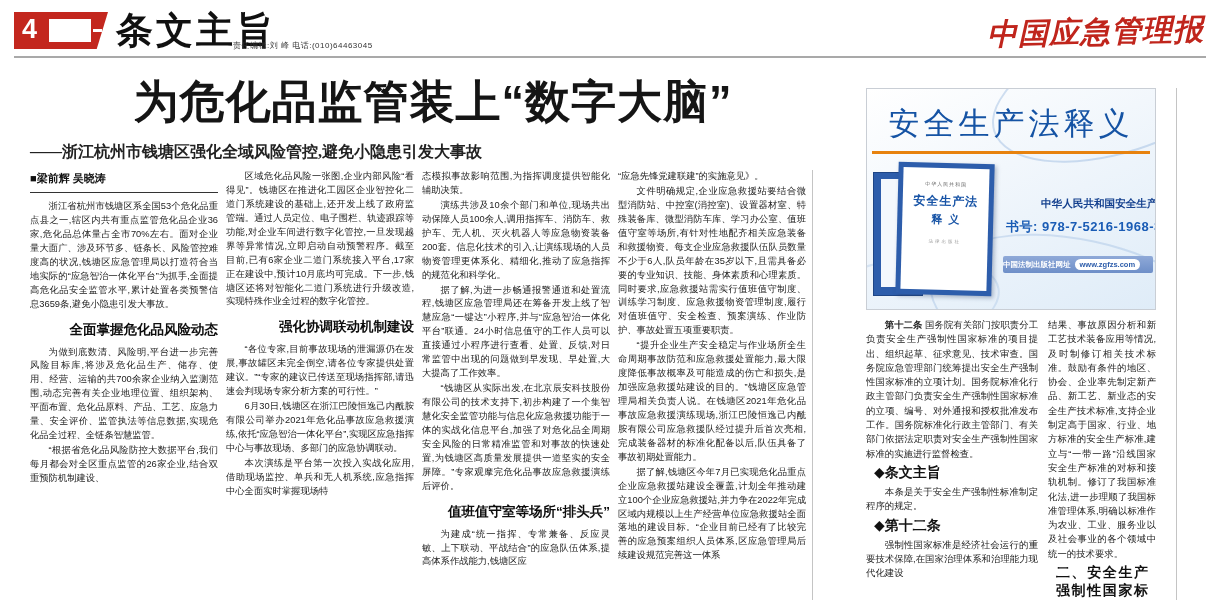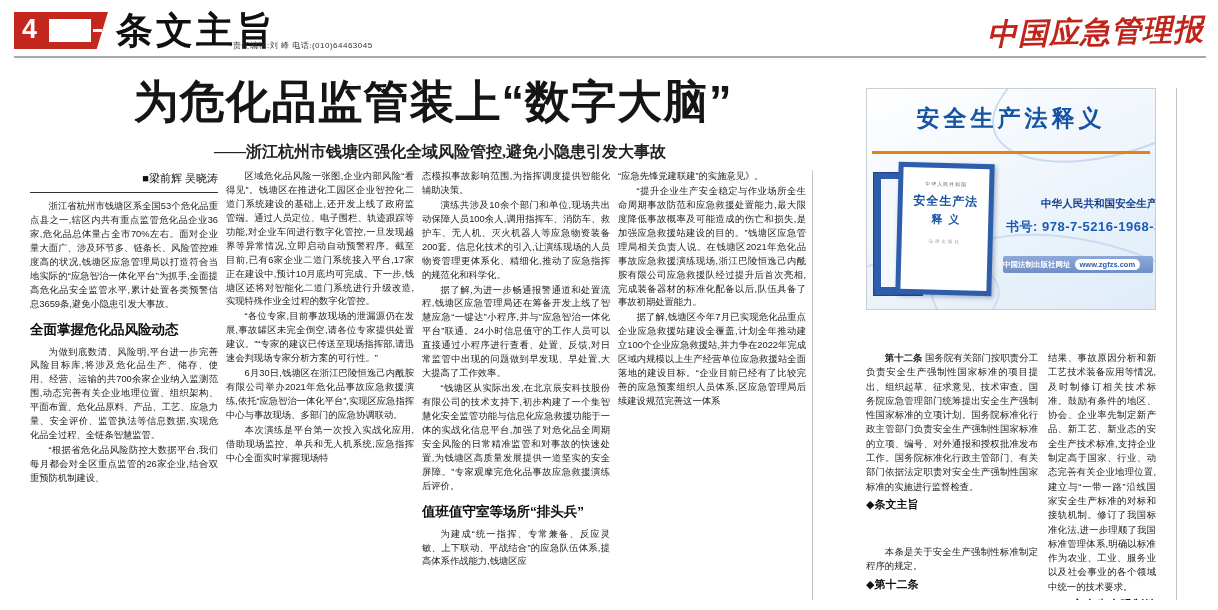--- a/index.html
+++ b/index.html
@@ -15,50 +15,50 @@
   .section-title{position:absolute;left:116px;top:6px;font-size:37px;font-weight:900;color:#101010;letter-spacing:3px;}
   .editor-info{position:absolute;left:233px;top:40px;font-size:8px;color:#333;letter-spacing:.5px;}
   .masthead{position:absolute;right:14px;top:12px;font-size:30px;font-weight:bold;color:#c0251c;
             font-style:italic;font-family:"Liberation Serif","DejaVu Serif",serif;
             transform:rotate(-1.5deg);letter-spacing:1px;}
   .header-rule{position:absolute;left:14px;top:56px;width:1192px;height:2px;background:#a9a9a9;}
 
   
   .headline{position:absolute;left:30px;top:72px;width:806px;text-align:center;
             font-size:45px;font-weight:900;color:#151515;letter-spacing:1px;}
-  .subhead{position:absolute;left:37px;top:142px;width:806px;text-align:center;
+  .subhead{position:absolute;left:30px;top:142px;width:806px;
            font-size:16px;font-weight:bold;color:#222;
            font-family:"Liberation Serif","DejaVu Serif",serif;}
 
   
   .article{position:absolute;left:30px;top:170px;width:776px;height:430px;}
   .col{position:absolute;top:0;height:430px;overflow:hidden;text-align:justify;}
   .col-1{left:0;width:188px}.col-2{left:196px;width:188px}
   .col-3{left:392px;width:188px}.col-4{left:588px;width:188px}
-  .byline{font-weight:normal;font-size:11px;color:#111;padding:1px 0 6px;
-          border-bottom:1.5px solid #333;margin-bottom:7px;text-align:right;}
+  .byline{font-weight:bold;font-size:11px;color:#111;padding:1px 0 6px;
+          border-bottom:1.5px solid #333;margin-bottom:7px;text-align:left;}
   .blk-p,.blk-pc{font-size:9.3px;line-height:1.5;color:#222;margin:0 0 1px;text-indent:2em;}
   .blk-pc{text-indent:0;}
-  .blk-h{font-size:13.5px;font-weight:900;text-align:left;margin:9px 0 7px;color:#0d0d0d;text-indent:0;}
-  .blk-lh{font-size:11px;font-weight:900;color:#111;margin:3px 0;text-indent:0;}
+  .blk-h{font-size:13.5px;font-weight:900;text-align:right;margin:9px 0 7px;color:#0d0d0d;text-indent:0;}
+  .blk-lh{font-size:14px;font-weight:900;color:#111;margin:3px 8px;text-indent:0;}
   .lead{font-weight:900;}
 
   
   .vdiv1{position:absolute;left:812px;top:170px;width:1px;height:430px;background:#c4c4c4;}
   .vdiv2{position:absolute;left:1176px;top:88px;width:1px;height:512px;background:#c4c4c4;}
 
   
   .ad{position:absolute;left:866px;top:88px;width:290px;height:222px;border:1px solid #c9ced5;
       background:linear-gradient(155deg,#ffffff 0%,#f2f7fc 40%,#dfecf8 100%);overflow:hidden;box-sizing:border-box;}
   .wave{position:absolute;border:2px solid rgba(125,165,215,.35);border-radius:50%;}
   .w1{width:260px;height:120px;left:120px;top:-60px;transform:rotate(-18deg);}
   .w2{width:300px;height:140px;left:60px;top:150px;transform:rotate(12deg);border-color:rgba(125,165,215,.28);}
   .w3{width:200px;height:90px;left:-70px;top:170px;transform:rotate(-10deg);border-color:rgba(125,165,215,.22);}
   .ad-title{position:absolute;left:0;top:14px;width:100%;text-align:center;
-            font-size:23px;font-weight:700;color:#1553a4;letter-spacing:4px;}
+            font-size:31px;font-weight:400;color:#1553a4;letter-spacing:4px;}
   .ad-rule{position:absolute;left:5px;top:62px;width:278px;height:3px;background:#e7820e;}
   .book{position:absolute;left:6px;top:74px;width:130px;height:136px;}
   .book-case{position:absolute;left:0;top:9px;width:50px;height:124px;background:#2d5dab;
              border:1px solid #1e4586;box-sizing:border-box;}
   .book-case::after{content:"";position:absolute;left:7px;top:6px;width:28px;height:108px;background:#f4f8fd;}
   .book-front{position:absolute;left:24px;top:0;width:96px;height:132px;background:#2d5dab;
               padding:5px;box-sizing:border-box;transform:rotate(1.5deg);
               box-shadow:2px 2px 4px rgba(40,60,100,.35);}
   .book-face{width:100%;height:100%;background:#fff;display:flex;flex-direction:column;
              align-items:center;padding-top:13px;box-sizing:border-box;}
@@ -73,21 +73,21 @@
   .ad-bar{position:absolute;left:136px;top:167px;width:150px;height:17px;
           background:linear-gradient(#8fa9d8,#6e8fc8);border-radius:2px;display:flex;
           align-items:center;gap:4px;padding:0 0;box-sizing:border-box;}
   .ad-bar-label{color:#fff;font-size:7.5px;font-weight:bold;white-space:nowrap;}
   .ad-bar-pill{background:#fff;border-radius:8px;color:#2d5dab;font-size:7.5px;
                font-weight:bold;padding:1px 5px;white-space:nowrap;}
 
   
   .law-a{position:absolute;left:866px;top:318px;width:172px;height:282px;overflow:hidden;text-align:justify;}
   .law-b{position:absolute;left:1048px;top:318px;width:108px;height:282px;overflow:hidden;text-align:justify;}
-  .law-a .blk-p,.law-a .blk-pc,.law-b .blk-p,.law-b .blk-pc{font-size:9.4px;line-height:1.52;margin-top:33px;}
+  .law-a .blk-p,.law-a .blk-pc,.law-b .blk-p,.law-b .blk-pc{font-size:9.4px;line-height:1.52;}
 </style>
 </head>
 <body>
 
 <div class="page">
 
   <div class="badge">
     <div class="badge-num">4</div>
     <div class="badge-rect"></div>
     <div class="badge-dash"></div>
@@ -105,34 +105,36 @@
       <div class="byline">■梁前辉 吴晓涛</div>
       <div>
           <div class="blk-p">浙江省杭州市钱塘区系全国53个危化品重点县之一,辖区内共有重点监管危化品企业36家,危化品总体量占全市70%左右。面对企业量大面广、涉及环节多、链条长、风险管控难度高的状况,钱塘区应急管理局以打造符合当地实际的“应急智治一体化平台”为抓手,全面提高危化品安全监管水平,累计处置各类预警信息3659条,避免小隐患引发大事故。</div>
           <div class="blk-h">全面掌握危化品风险动态</div>
           <div class="blk-p">为做到底数清、风险明,平台进一步完善风险目标库,将涉及危化品生产、储存、使用、经营、运输的共700余家企业纳入监测范围,动态完善有关企业地理位置、组织架构、平面布置、危化品原料、产品、工艺、应急力量、安全评价、监管执法等信息数据,实现危化品全过程、全链条智慧监管。</div>
           <div class="blk-p">“根据省危化品风险防控大数据平台,我们每月都会对全区重点监管的26家企业,结合双重预防机制建设、</div>
         </div>
     </div>
     <div class="col col-2">
         <div class="blk-p">区域危化品风险一张图,企业内部风险“看得见”。钱塘区在推进化工园区企业智控化二道门系统建设的基础上,还开发上线了政府监管端。通过人员定位、电子围栏、轨迹跟踪等功能,对企业车间进行数字化管控,一旦发现越界等异常情况,立即启动自动预警程序。截至目前,已有6家企业二道门系统接入平台,17家正在建设中,预计10月底均可完成。下一步,钱塘区还将对智能化二道门系统进行升级改造,实现特殊作业全过程的数字化管控。</div>
+        <div class="blk-h">强化协调联动机制建设</div>
         <div class="blk-p">“各位专家,目前事故现场的泄漏源仍在发展,事故罐区未完全倒空,请各位专家提供处置建议。”“专家的建议已传送至现场指挥部,请迅速会判现场专家分析方案的可行性。”</div>
         <div class="blk-p">6月30日,钱塘区在浙江巴陵恒逸己内酰胺有限公司举办2021年危化品事故应急救援演练,依托“应急智治一体化平台”,实现区应急指挥中心与事故现场、多部门的应急协调联动。</div>
         <div class="blk-p">本次演练是平台第一次投入实战化应用,借助现场监控、单兵和无人机系统,应急指挥中心全面实时掌握现场特</div>
       </div>
     <div class="col col-3">
         <div class="blk-pc">态模拟事故影响范围,为指挥调度提供智能化辅助决策。</div>
         <div class="blk-p">演练共涉及10余个部门和单位,现场共出动保障人员100余人,调用指挥车、消防车、救护车、无人机、灭火机器人等应急物资装备200套。信息化技术的引入,让演练现场的人员物资管理更体系化、精细化,推动了应急指挥的规范化和科学化。</div>
         <div class="blk-p">据了解,为进一步畅通报警通道和处置流程,钱塘区应急管理局还在筹备开发上线了智慧应急“一键达”小程序,并与“应急智治一体化平台”联通。24小时信息值守的工作人员可以直接通过小程序进行查看、处置、反馈,对日常监管中出现的问题做到早发现、早处置,大大提高了工作效率。</div>
         <div class="blk-p">“钱塘区从实际出发,在北京辰安科技股份有限公司的技术支持下,初步构建了一个集智慧化安全监管功能与信息化应急救援功能于一体的实战化信息平台,加强了对危化品全周期安全风险的日常精准监管和对事故的快速处置,为钱塘区高质量发展提供一道坚实的安全屏障。”专家观摩完危化品事故应急救援演练后评价。</div>
         <div class="blk-h">值班值守室等场所“排头兵”</div>
         <div class="blk-p">为建成“统一指挥、专常兼备、反应灵敏、上下联动、平战结合”的应急队伍体系,提高体系作战能力,钱塘区应</div>
       </div>
     <div class="col col-4">
         <div class="blk-pc">“应急先锋党建联建”的实施意见》。</div>
+        <div class="blk-p">文件明确规定,企业应急救援站要结合微型消防站、中控室(消控室)、设置器材室、特殊装备库、微型消防车库、学习办公室、值班值守室等场所,有针对性地配齐相关应急装备和救援物资。每支企业应急救援队伍队员数量不少于6人,队员年龄在35岁以下,且需具备必要的专业知识、技能、身体素质和心理素质。同时要求,应急救援站需实行值班值守制度、训练学习制度、应急救援物资管理制度,履行对值班值守、安全检查、预案演练、作业防护、事故处置五项重要职责。</div>
         <div class="blk-p">“提升企业生产安全稳定与作业场所全生命周期事故防范和应急救援处置能力,最大限度降低事故概率及可能造成的伤亡和损失,是加强应急救援站建设的目的。”钱塘区应急管理局相关负责人说。在钱塘区2021年危化品事故应急救援演练现场,浙江巴陵恒逸己内酰胺有限公司应急救援队经过提升后首次亮相,完成装备器材的标准化配备以后,队伍具备了事故初期处置能力。</div>
         <div class="blk-p">据了解,钱塘区今年7月已实现危化品重点企业应急救援站建设全覆盖,计划全年推动建立100个企业应急救援站,并力争在2022年完成区域内规模以上生产经营单位应急救援站全面落地的建设目标。“企业目前已经有了比较完善的应急预案组织人员体系,区应急管理局后续建设规范完善这一体系</div>
       </div>
   </div>
 
   <div class="vdiv1"></div>
   <div class="vdiv2"></div>
 
   <div class="ad">
     <div class="wave w1"></div>
@@ -160,18 +162,18 @@
   </div>
 
   <div class="law-a">
       <div class="blk-p"><span class="lead">第十二条</span> 国务院有关部门按职责分工负责安全生产强制性国家标准的项目提出、组织起草、征求意见、技术审查。国务院应急管理部门统筹提出安全生产强制性国家标准的立项计划。国务院标准化行政主管部门负责安全生产强制性国家标准的立项、编号、对外通报和授权批准发布工作。国务院标准化行政主管部门、有关部门依据法定职责对安全生产强制性国家标准的实施进行监督检查。</div>
       <div class="blk-lh">◆条文主旨</div>
       <div class="blk-p">本条是关于安全生产强制性标准制定程序的规定。</div>
       <div class="blk-lh">◆第十二条</div>
       <div class="blk-p">强制性国家标准是经济社会运行的重要技术保障,在国家治理体系和治理能力现代化建设</div>
     </div>
   <div class="law-b">
-      <div class="blk-pc">结果、事故原因分析和新工艺技术装备应用等情况,及时制修订相关技术标准。鼓励有条件的地区、协会、企业率先制定新产品、新工艺、新业态的安全生产技术标准,支持企业制定高于国家、行业、动态完善有关企业地理位置,建立与“一带一路”沿线国家安全生产标准的对标和接轨机制。修订了我国标准化法,进一步理顺了我国标准管理体系,明确以标准作为农业、工业、服务业以及社会事业的各个领域中统一的技术要求。</div>
+      <div class="blk-pc">结果、事故原因分析和新工艺技术装备应用等情况,及时制修订相关技术标准。鼓励有条件的地区、协会、企业率先制定新产品、新工艺、新业态的安全生产技术标准,支持企业制定高于国家、行业、地方标准的安全生产标准,建立与“一带一路”沿线国家安全生产标准的对标和接轨机制。修订了我国标准化法,进一步理顺了我国标准管理体系,明确以标准作为农业、工业、服务业以及社会事业的各个领域中统一的技术要求。</div>
       <div class="blk-lh">二、安全生产强制性国家标准的制定程序</div>
       <div class="blk-p">按照《意见》要求,国务院应急管理部门统筹提出安全生产强制性国家标准立项计划,有关部门按照职责分工组织起草、审查,实施执行,国务院标准化</div>
     </div>
 
 </div>
 
 </body></html>

